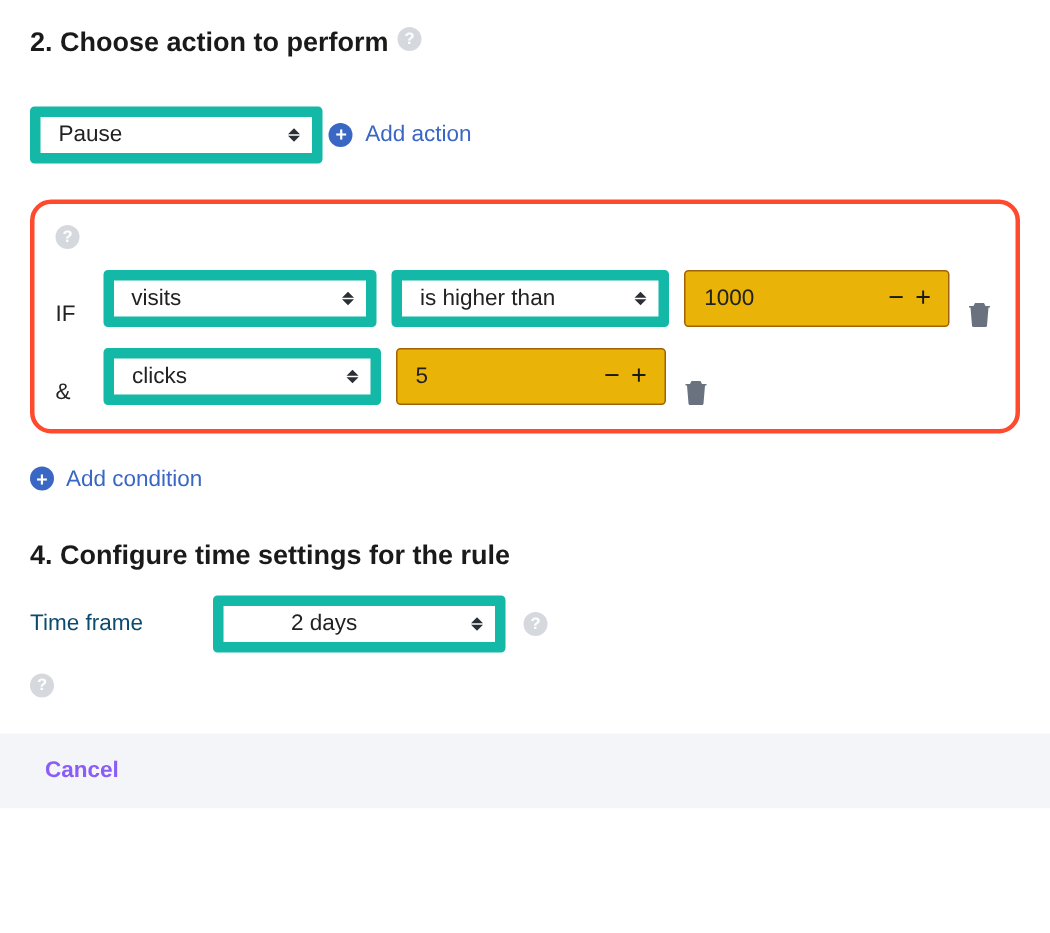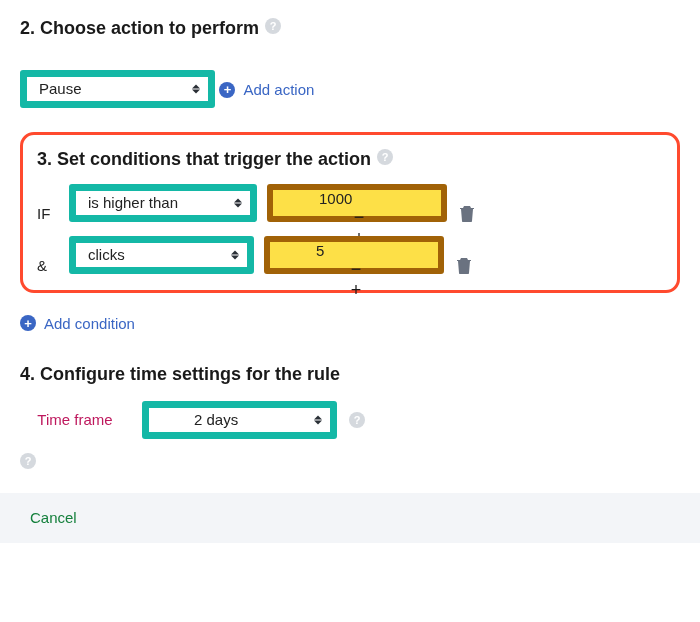--- a/index.html
+++ b/index.html
@@ -99,28 +99,27 @@
       width: 22px;
       font-size: 15px;
       color: #222;
       text-align: left;
     }
     .cond-metric { width: 185px; }
     .cond-op { width: 188px; }
     .value-box {
       display: inline-flex;
       align-items: center;
-      border: 6px solid #a16207;
+      border: 1px solid #a16207;
       border-radius: 3px;
-      background: #fde047;
+      background: #eab308;
       height: 38px;
       width: 180px;
       padding: 0 8px 0 12px;
       font-size: 15px;
-      flex-direction: column;
     }
     .value-box input {
       border: none;
       outline: none;
       width: 80px;
       font-size: 15px;
       color: #222;
       background: transparent;
     }
     .value-box .spacer { flex: 1; }
@@ -143,35 +142,35 @@
     .trash svg { width: 16px; height: 18px; fill: #6a7280; }
     .section4 { margin-top: 26px; }
     .form-row {
       display: flex;
       align-items: center;
       gap: 12px;
       margin-top: 14px;
     }
     .form-label {
       width: 110px;
-      text-align: center;
-      font-size: 15px;
-      color: #be185d;
+      text-align: left;
+      font-size: 15px;
+      color: #0c4a6e;
     }
     .tf-select { width: 195px; padding-left: 45px; }
     .footer {
       margin-top: 24px;
       margin-left: -20px;
       margin-right: -20px;
       background: #f3f5f8;
       padding: 16px 30px;
     }
     .cancel-btn {
-      color: #15803d;
-      font-weight: 400;
+      color: #8b5cf6;
+      font-weight: 700;
       font-size: 15px;
       cursor: pointer;
     }
   </style>
 </head>
 <body>
 
 
 
 
@@ -191,26 +190,32 @@
 
   <div class="add-link">
     <span class="plus-circle">+</span>
     <span>Add action</span>
   </div>
 </div>
 
 
 <div class="highlight-box">
   <div class="section-heading" style="margin-bottom:6px">
-    <span>3. Set conditions that trigger the action</span>
     <span class="help-icon">?</span>
   </div>
 
   <div class="cond-row">
     <div class="cond-prefix">IF</div>
+    <div class="select cond-metric">
+      <span>visits</span>
+      <span class="chevrons">
+          <span class="chev up"></span>
+          <span class="chev down"></span>
+        </span>
+    </div>
     <div class="select cond-op">
       <span>is higher than</span>
       <span class="chevrons">
           <span class="chev up"></span>
           <span class="chev down"></span>
         </span>
     </div>
     <div class="value-box">
       <input value="1000" style="">
       <span class="spacer"></span>

